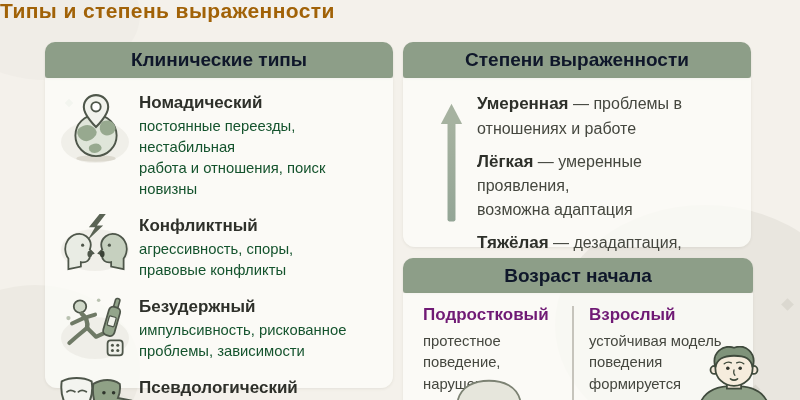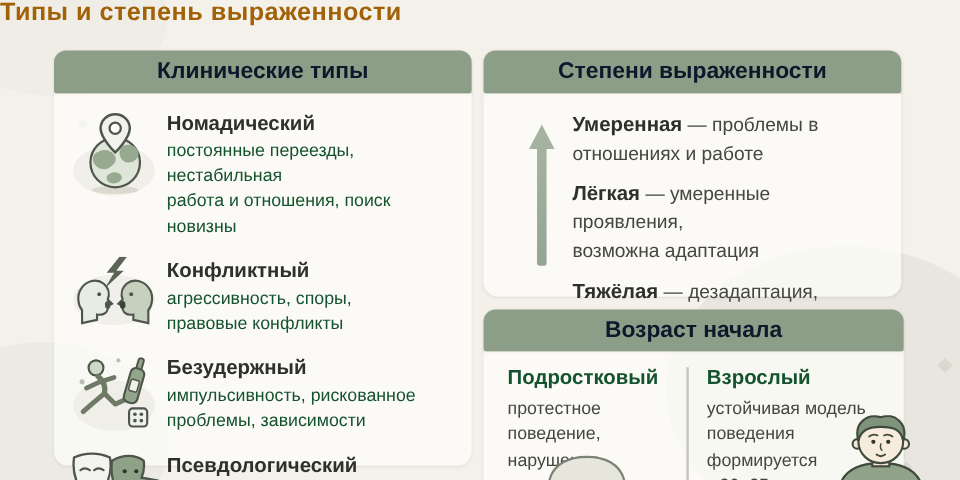--- a/index.html
+++ b/index.html
@@ -49,21 +49,21 @@
   .severity-desc { white-space:pre-line; }
 
   
   .panel-onset { left:403px; top:258px; width:350px; }
   .panel-onset .panel-header { height:35px; line-height:35px; }
   .panel-onset .panel-body { height:132px; padding:11px 14px 0 20px; display:flex; }
   .onset-col { padding-top:1px; }
   .onset-col-left { width:136px; }
   .onset-col-right { flex:1; }
   .col-divider { width:2px; background:#c6c4bc; margin:2px 15px 0 13px; }
-  .onset-title { font-size:17px; font-weight:700; color:#14532d; margin-bottom:6px; }
+  .onset-title { font-size:17px; font-weight:700; color:#701a75; margin-bottom:6px; }
   .onset-desc { font-size:14.8px; color:#45473f; line-height:1.45; white-space:pre-line; }
 
   .man-face { position:absolute; left:694px; top:346px; }
   .partial-object { position:absolute; left:452px; top:378px; }
 </style>
 </head>
 <body>
 
 <div class="page">
 

